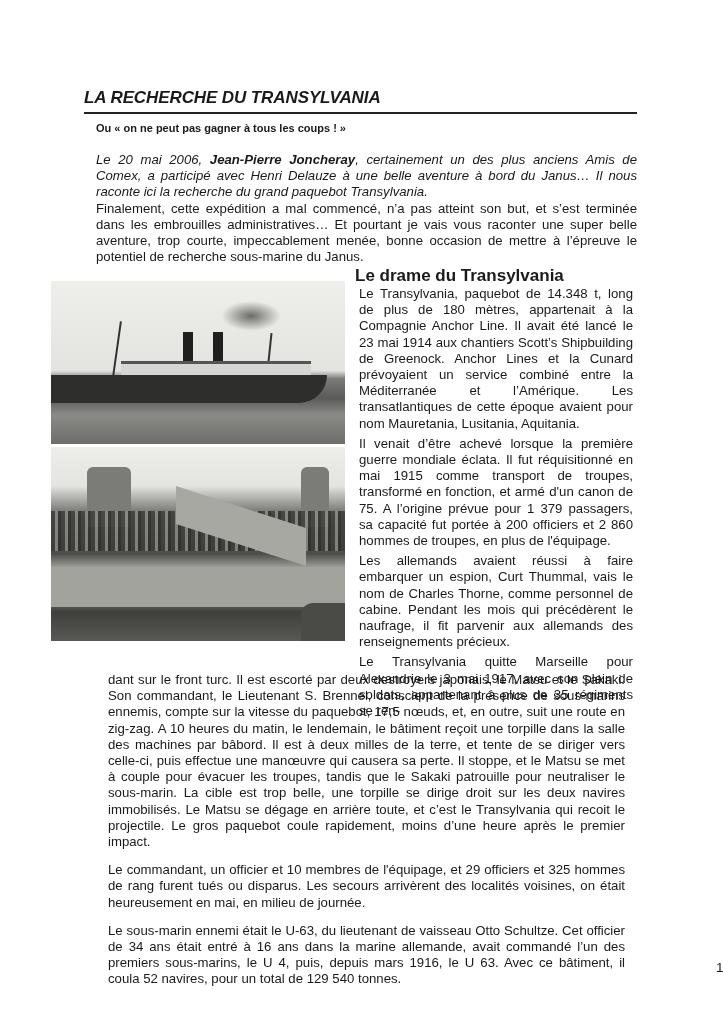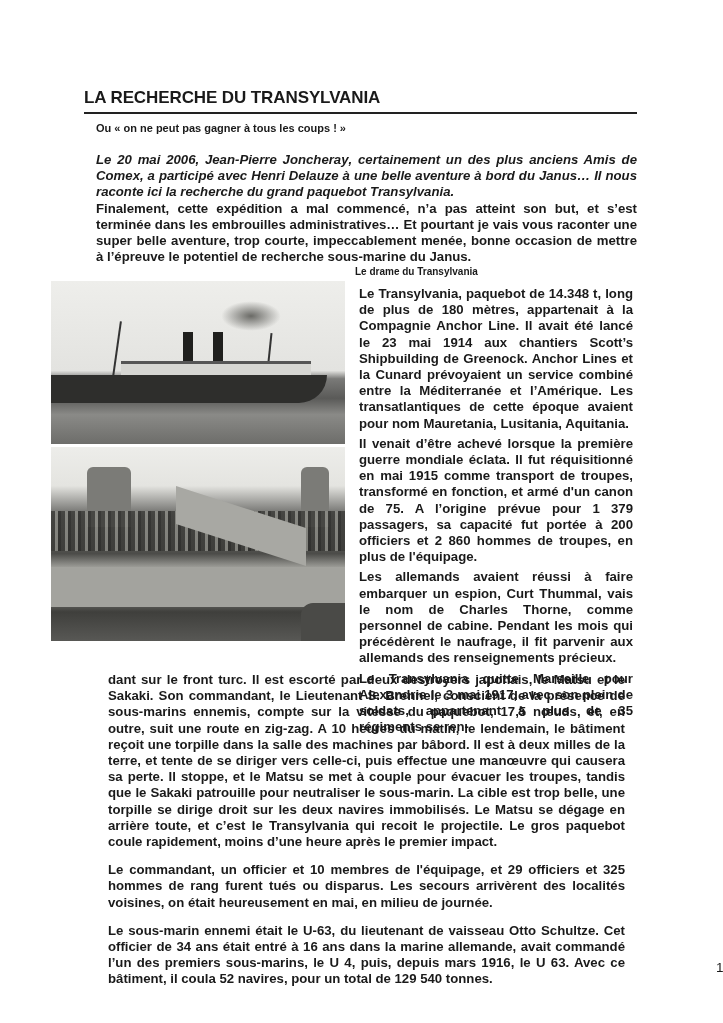--- a/index.html
+++ b/index.html
@@ -8,37 +8,37 @@
     position: relative;
     font-family: "Liberation Sans", sans-serif;
     color: #1a1a1a;
     overflow: hidden;
   }
   .page-title {
     position: absolute;
     left: 84px; top: 88px;
     font-size: 17px; font-weight: bold;
     letter-spacing: -0.1px;
+    font-style: italic;
   }
   .title-rule {
     position: absolute;
     left: 84px; top: 112px;
     width: 553px; height: 2px;
     background: #222;
   }
   .subtitle {
     position: absolute;
     left: 96px; top: 122px;
     font-size: 11px; font-weight: bold;
   }
   .body-text {
     font-size: 13.2px;
     line-height: 16.2px;
     text-align: justify;
-    font-weight: bold;
   }
   .intro {
     position: absolute;
     left: 96px; top: 152px;
     width: 541px;
   }
   .intro .lead { font-style: italic; }
   .intro .lead b { font-style: italic; }
   .intro p { margin: 0; }
   .photos {
@@ -74,21 +74,21 @@
   .stack.s1 { left: 36px; }
   .stack.s2 { left: 250px; width: 28px; }
   .lifeboat { position: absolute; left: 125px; top: 60px; width: 130px; height: 38px; background: #a8a8a3; transform: skewY(18deg); }
   .crowd { position: absolute; left: 0; top: 64px; width: 294px; height: 40px; background: repeating-linear-gradient(90deg, #3a3a37 0 4px, #8c8c86 4px 7px, #2a2a28 7px 10px); opacity: 0.8; }
   .hullside { position: absolute; left: 0; top: 120px; width: 294px; height: 40px; background: #a3a39e; }
   .boat { position: absolute; right: 0; bottom: 0; width: 44px; height: 38px; background: #4a4a47; border-radius: 12px 0 0 0; }
 
   .drame-heading {
     position: absolute;
     left: 355px; top: 266px;
-    font-size: 10px; font-weight: bold;
+    font-size: 17px; font-weight: bold;
   }
   .drame-col {
     position: absolute;
     left: 355px; top: 282px;
     width: 282px;
   }
   .drame-col p { margin: 4px; }
   .wide-col {
     position: absolute;
     left: 96px; top: 660px;

